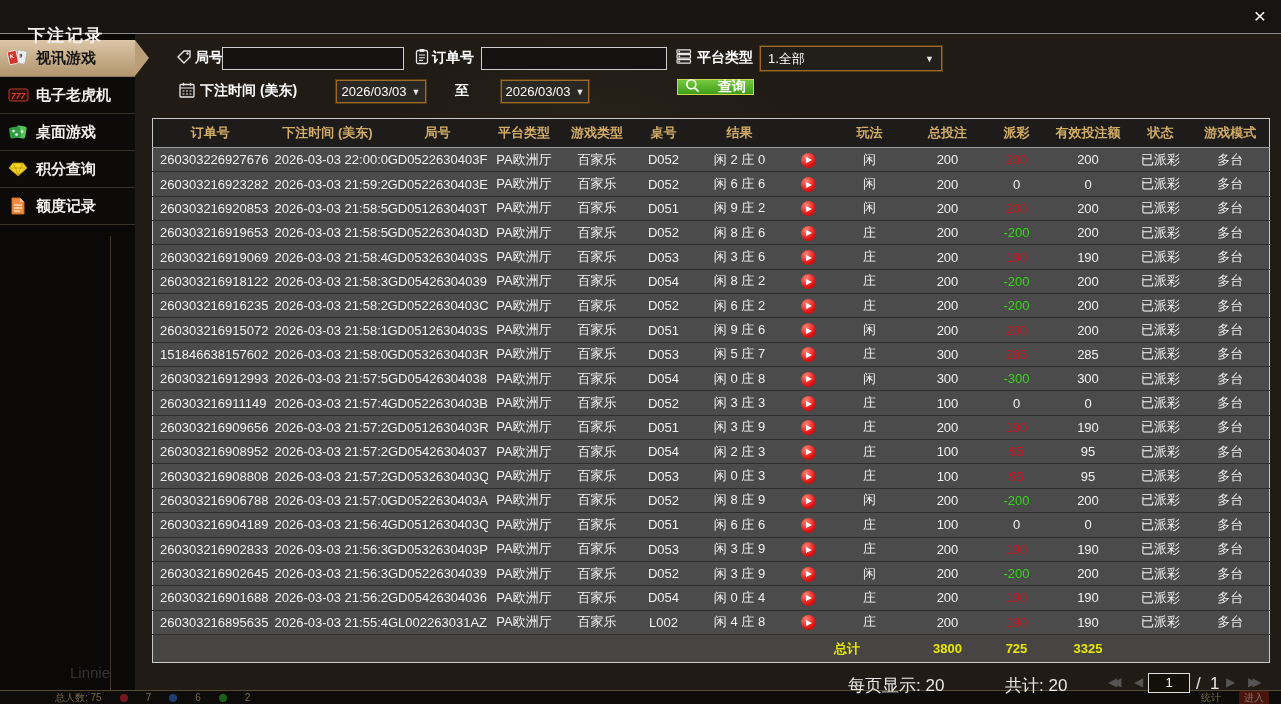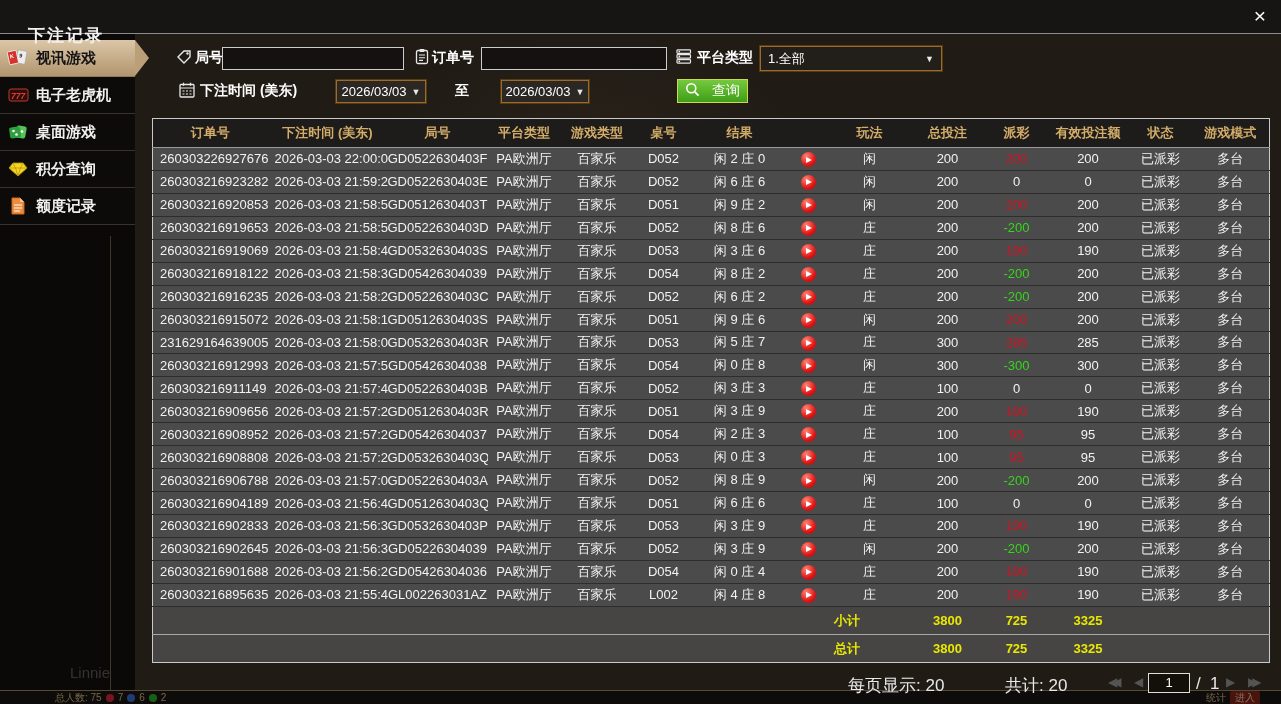--- a/index.html
+++ b/index.html
@@ -25,22 +25,22 @@
   .main::before{content:"";position:absolute;left:250px;top:0;width:420px;height:180px;
     background:radial-gradient(closest-side,rgba(120,100,70,.08),rgba(0,0,0,0));pointer-events:none;}
   .flabel{position:absolute;font-size:14px;font-weight:bold;color:#ffffff;white-space:nowrap;}
   .ficon{position:absolute;}
   .text-input{position:absolute;height:21px;width:172px;background:#141110;border:1px solid #cdcdcd;color:#fff;font-size:13px;padding:0 4px;outline:none;}
   .fancy-select{position:absolute;height:23px;background:#221f1b;border:1px solid #9c6a2b;outline:1px solid #553a12;
     color:#fff;font-size:13px;display:flex;align-items:center;justify-content:space-between;padding:0 7px;cursor:pointer;white-space:nowrap;}
   .caret{font-size:9px;color:#e8e8e8;margin-left:6px;}
   .date-select{position:absolute;height:21px;background:#2b2824;border:1px solid #9c6a2b;outline:1px solid #553a12;
     color:#fff;font-size:13px;display:flex;align-items:center;justify-content:center;gap:5px;cursor:pointer;white-space:nowrap;}
-  .search-btn{position:absolute;height:24px;display:flex;align-items:center;gap:12px;padding:0 7px;
-    background:linear-gradient(#76c93f,#3f9e17);border:1px solid #ccd94f;color:#fff;font-weight:normal;font-size:14px;cursor:pointer;}
+  .search-btn{position:absolute;height:16px;display:flex;align-items:center;gap:18px;padding:0 7px;
+    background:linear-gradient(#76c93f,#3f9e17);border:1px solid #ccd94f;color:#fff;font-weight:bold;font-size:14px;cursor:pointer;}
   
   .records-table{position:absolute;left:17px;top:84px;width:1117px;height:545px;border-collapse:collapse;table-layout:fixed;
     background:#4b4b4b;border:1px solid #c9c9c9;font-size:13px;}
   .records-table thead th{background:#1d1c1b;color:#d3ac68;font-weight:bold;height:26px;font-size:13px;
     white-space:nowrap;overflow:hidden;border-bottom:1px solid #9b9b9b;}
   .records-table tbody td{text-align:center;color:#f2f2f2;border-bottom:1px solid #2e2d2b;padding:0;white-space:nowrap;overflow:hidden;}
   .records-table td.al{text-align:left;padding-left:7px;margin-left:37px;}
   .payout.pos{color:#d21322;}
   .payout.neg{color:#37d41d;}
   .payout.zero{color:#f2f2f2;}
@@ -54,21 +54,21 @@
   .foot-text{position:absolute;font-size:17px;color:#e8e8e8;white-space:nowrap;}
   .pg-arrow{position:absolute;font-size:12px;color:#545454;cursor:pointer;}
   .pg-arrow .dbl{letter-spacing:-5px;display:inline-block;padding-right:5px;}
   .page-box{position:absolute;width:40px;height:18px;border:1px solid #dedede;background:#131009;color:#fff;
     text-align:center;font-size:13px;line-height:18px;}
   
   .bg-vline{position:absolute;left:110px;top:236px;width:1px;height:454px;background:#6b5f4d;opacity:.55;z-index:1;}
   .bg-name{position:absolute;left:70px;top:664px;font-size:15px;color:#9b9b9b;opacity:.28;z-index:1;}
   .bg-strip{position:absolute;left:0;bottom:0;width:1281px;height:13px;background:#12100c;border-top:1px solid #97815c;z-index:2;
     font-size:10px;color:#cbb27e;display:flex;align-items:center;opacity:.55;}
-  .bg-strip .grp{display:flex;align-items:center;gap:4px;}
+  .bg-strip .grp{display:flex;align-items:center;gap:18px;}
   .dot{width:8px;height:8px;border-radius:50%;display:inline-block;}
   .dot.red{background:#c23;}
   .dot.blue{background:#36c;}
   .dot.green{background:#2a2;}
   .enter-chip{background:#7e1d14;color:#e8c9a0;padding:0 5px;border-radius:2px;}
 </style>
 </head>
 <body>
 
 <div class="bg-vline"></div>
@@ -76,21 +76,21 @@
 <div class="bg-strip">
   <span class="grp" style="margin-left:55px;">
     <span>总人数: 75</span>
     <span class="dot red"></span>
     <span>7</span>
     <span class="dot blue"></span>
     <span>6</span>
     <span class="dot green"></span>
     <span>2</span>
   </span>
-  <span class="grp" style="margin-left:auto;margin-right:21px;">
+  <span class="grp" style="margin-left:auto;margin-right:12px;">
     <span>统计</span>
     <span class="enter-chip">进入</span>
   </span>
 </div>
 
 <div class="titlebar">
   <span class="title">下注记录</span>
   <span class="close">×</span>
 </div>
 
@@ -411,21 +411,21 @@
             </span>
     </td>
     <td>闲</td>
     <td>200</td>
     <td class="payout pos">200</td>
     <td>200</td>
     <td class="status">已派彩</td>
     <td>多台</td>
   </tr>
         <tr class="data-row">
-    <td class="al">231629164639005</td>
+    <td class="al">151846638157602</td>
     <td class="al">2026-03-03 21:58:09</td>
     <td>GD0532630403R</td>
     <td>PA欧洲厅</td>
     <td>百家乐</td>
     <td>D053</td>
     <td>闲 5 庄 7</td>
     <td>
       <span class="play-btn">
               <span class="play-tri"></span>
             </span>
@@ -652,28 +652,20 @@
     </td>
     <td>庄</td>
     <td>200</td>
     <td class="payout pos">190</td>
     <td>190</td>
     <td class="status">已派彩</td>
     <td>多台</td>
   </tr>
       </tbody>
     <tfoot>
-      <tr class="summary">
-        <td colspan="7"></td>
-        <td colspan="2">小计</td>
-        <td>3800</td>
-        <td>725</td>
-        <td>3325</td>
-        <td colspan="2"></td>
-      </tr>
       <tr class="summary">
         <td colspan="7"></td>
         <td colspan="2">总计</td>
         <td>3800</td>
         <td>725</td>
         <td>3325</td>
         <td colspan="2"></td>
       </tr>
     </tfoot>
   </table>

